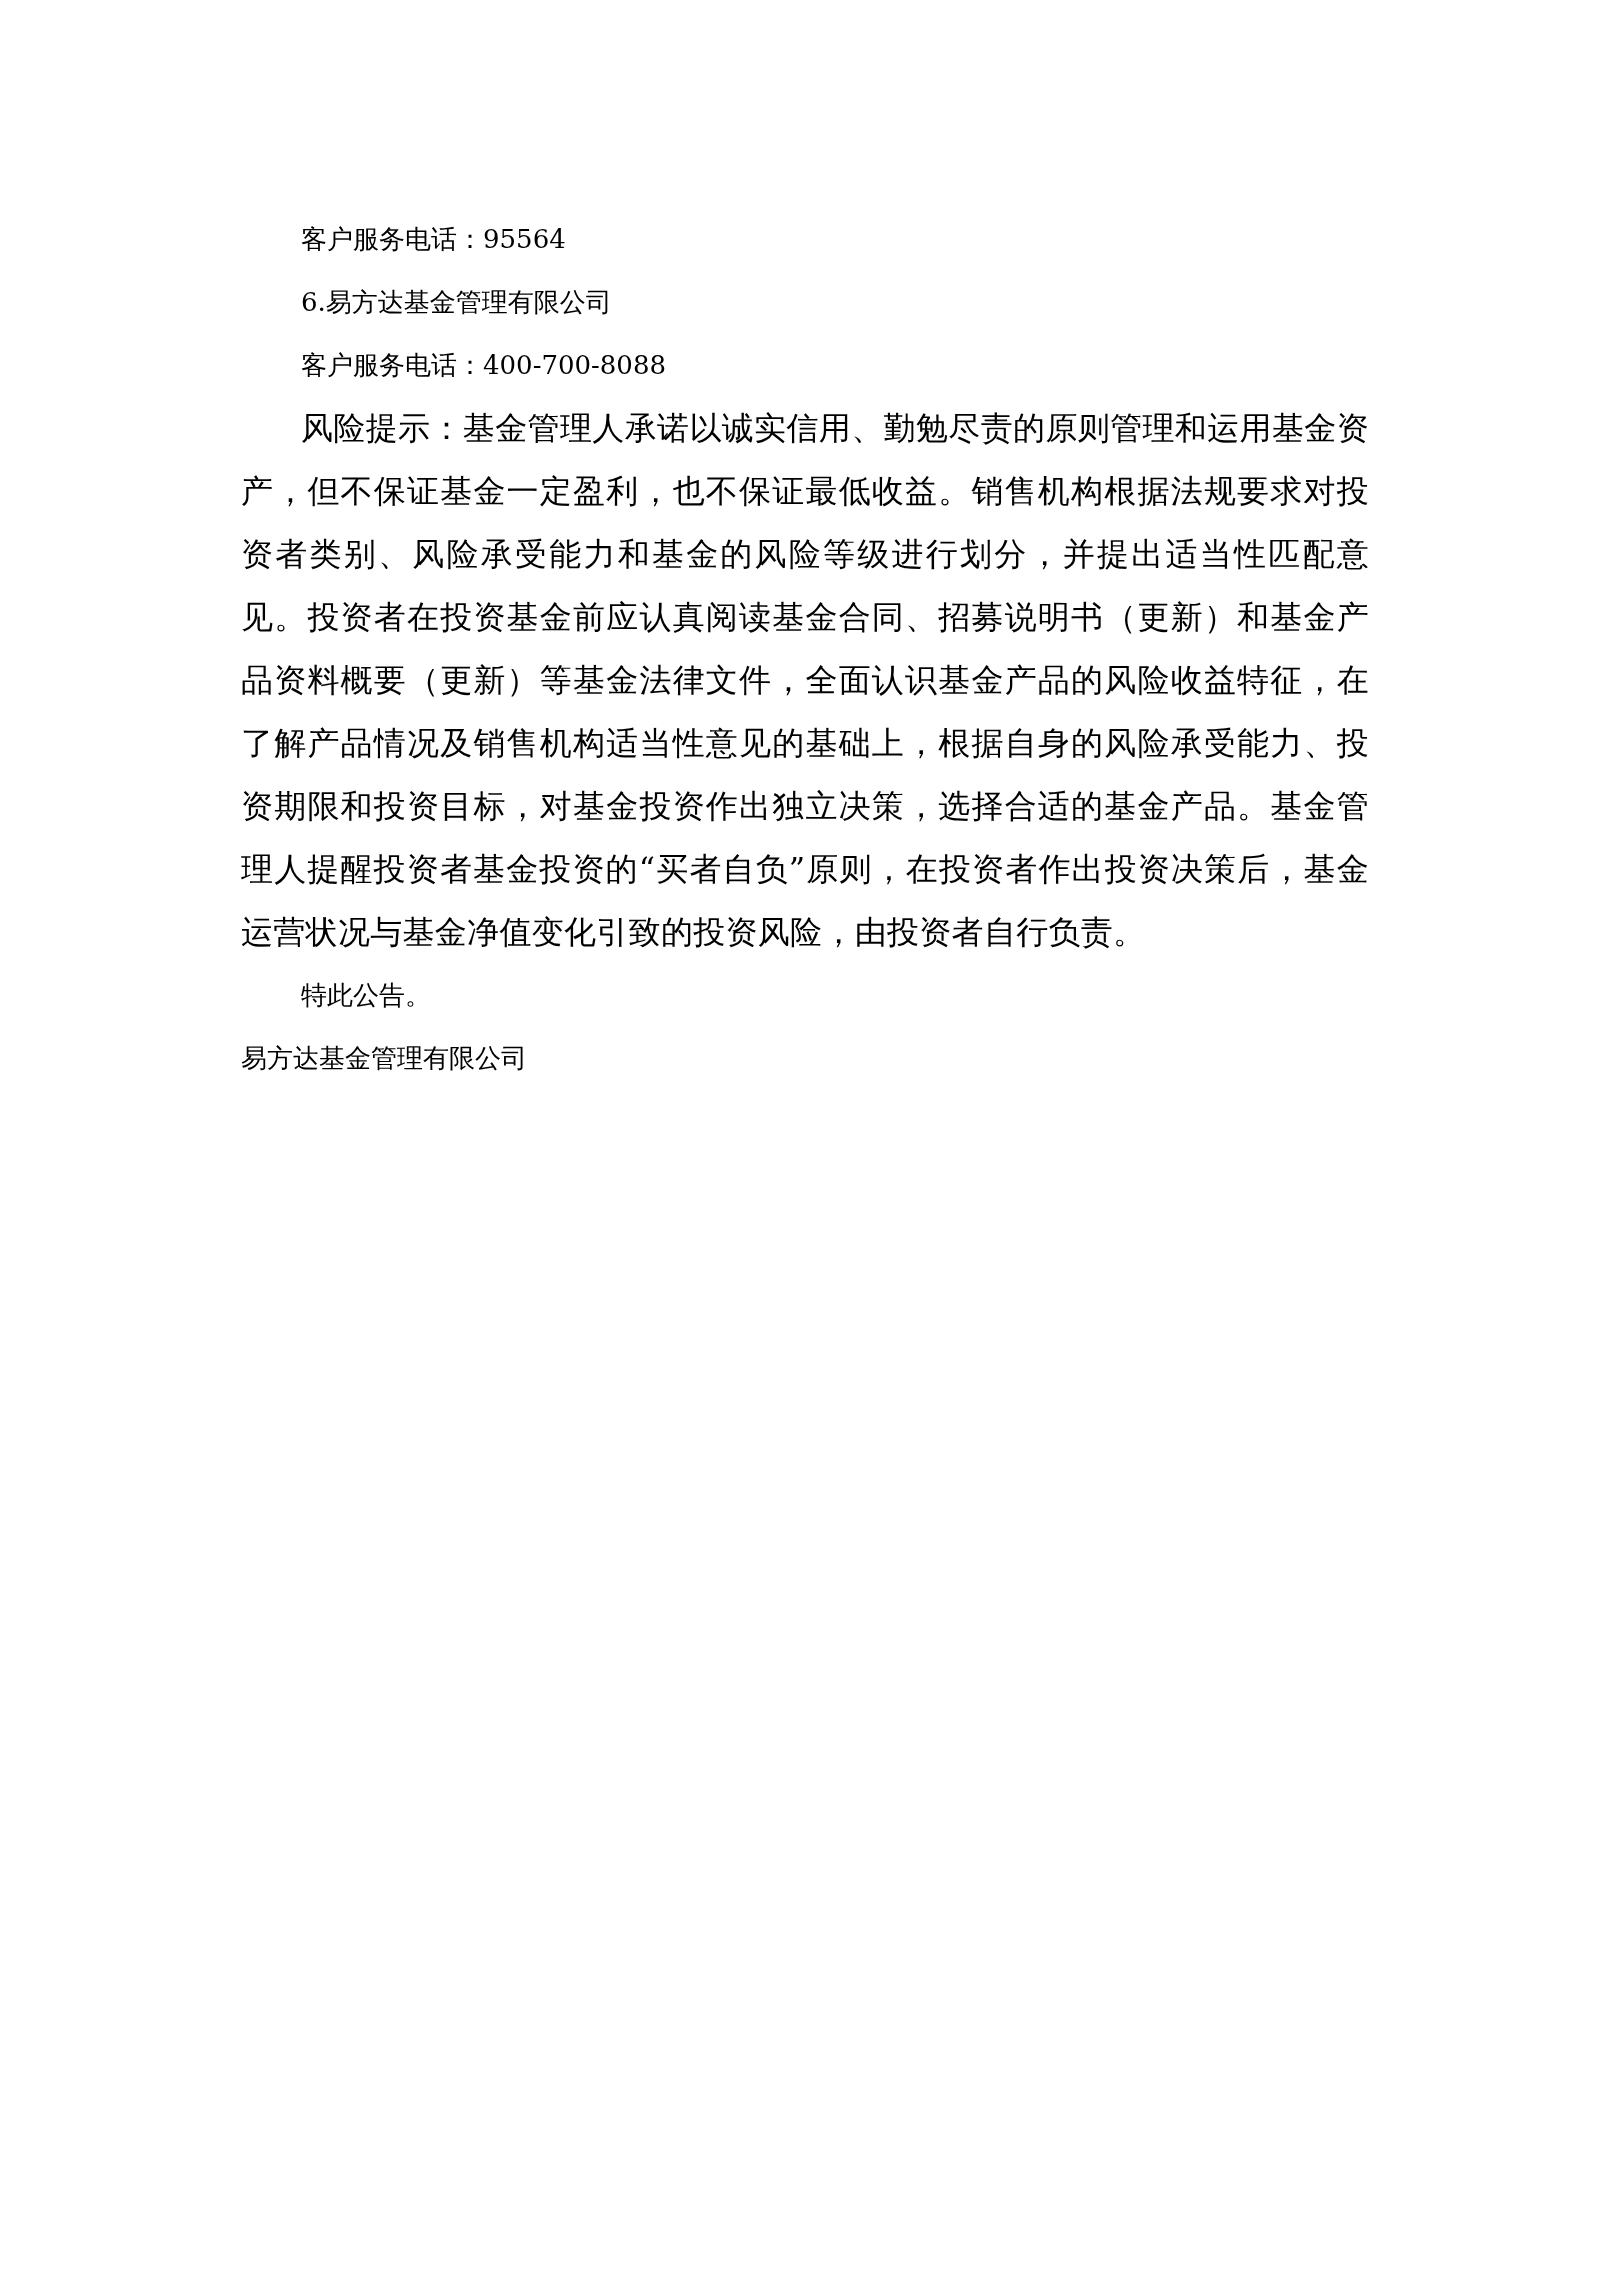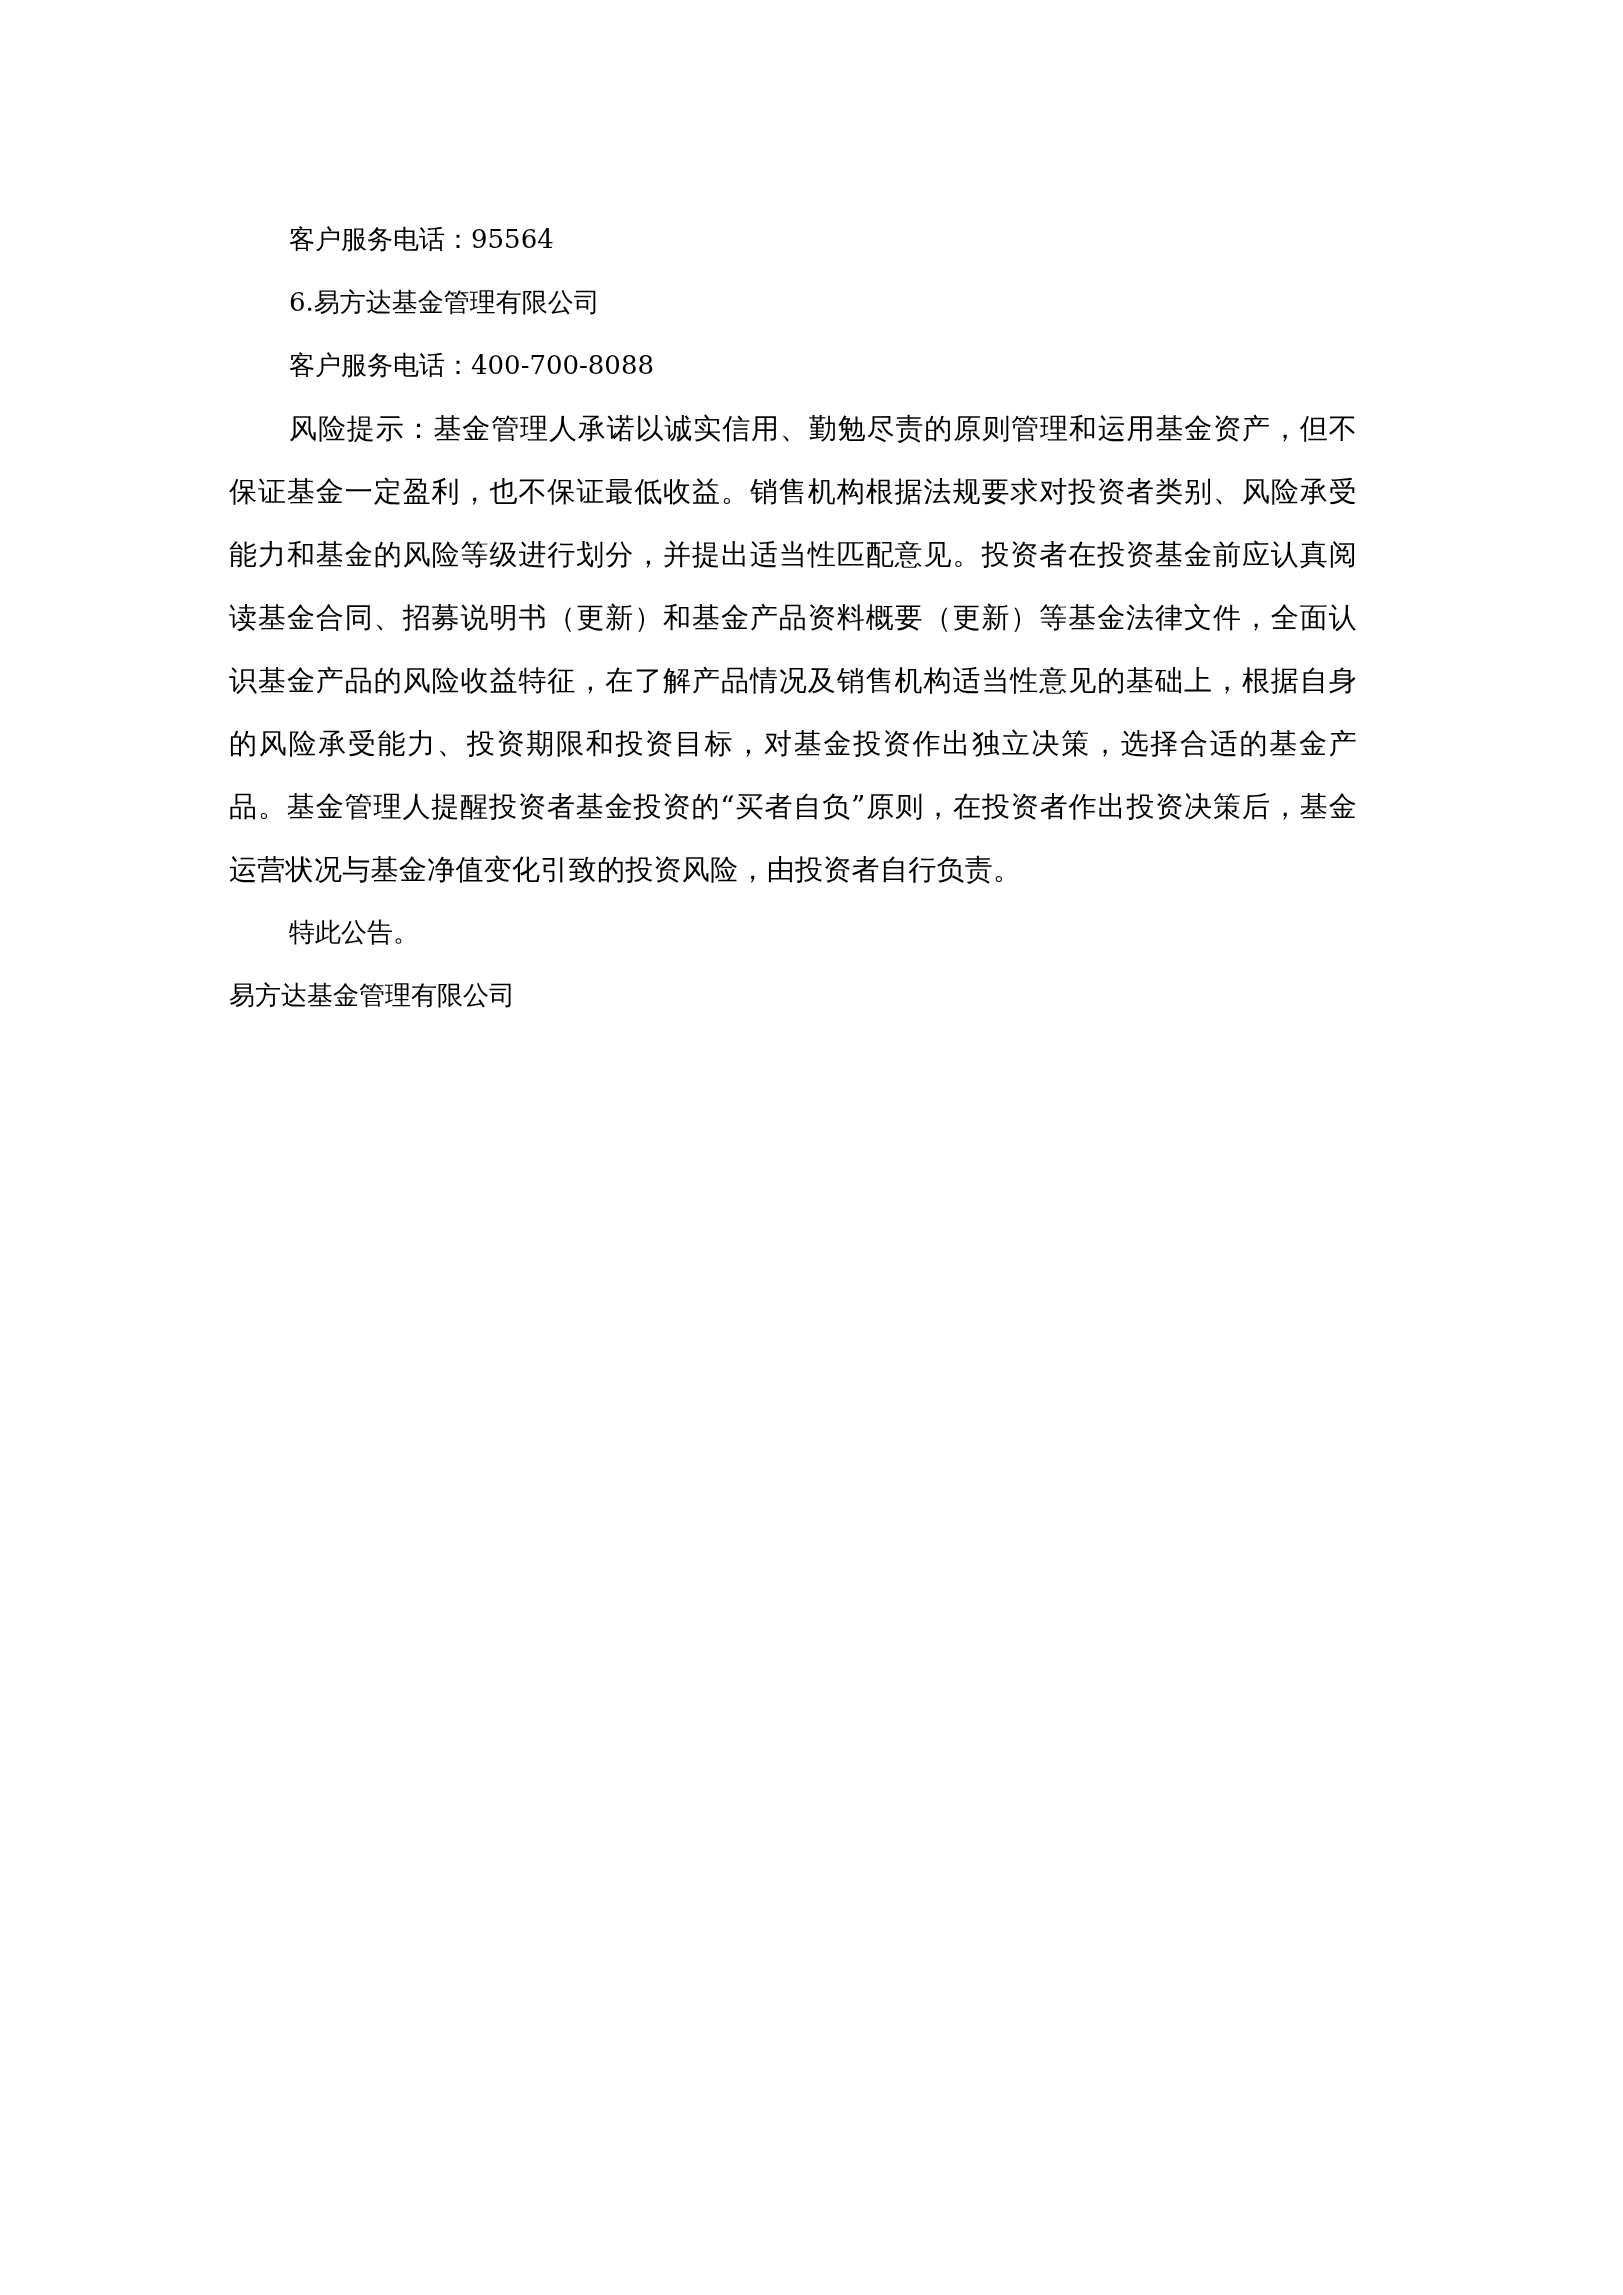--- a/index.html
+++ b/index.html
@@ -1,21 +1,21 @@
 <!DOCTYPE html>
 <html style="font-size:10.5px"><head>
 <meta charset="utf-8">
 <style>
   html, body { margin: 0; padding: 0; background: #ffffff; }
   body { width: 1623px; height: 2295px; position: relative; overflow: hidden;
          font-family: "DejaVu Serif", "Liberation Serif", serif; color: #000; }
-  .page { position: absolute; left: 229px; top: 208px; width: 1128px; }
+  .page { position: absolute; left: 241px; top: 208px; width: 1128px; }
   .line { font-size: 26px; line-height: 63px; height: 63px; white-space: nowrap; }
   .indent { padding-left: 60px; }
-  .para { font-size: 28px; line-height: 63px; text-indent: 60px; text-align: justify;
+  .para { font-size: 32px; line-height: 63px; text-indent: 60px; text-align: justify;
           text-align-last: left; margin: 0; letter-spacing: 0.3px; }
   .right { }
 </style>
 </head>
 <body>
 
 <div class="page">
   <div class="line indent">客户服务电话：95564</div>
   <div class="line indent">6.易方达基金管理有限公司</div>
   <div class="line indent">客户服务电话：400-700-8088</div>

